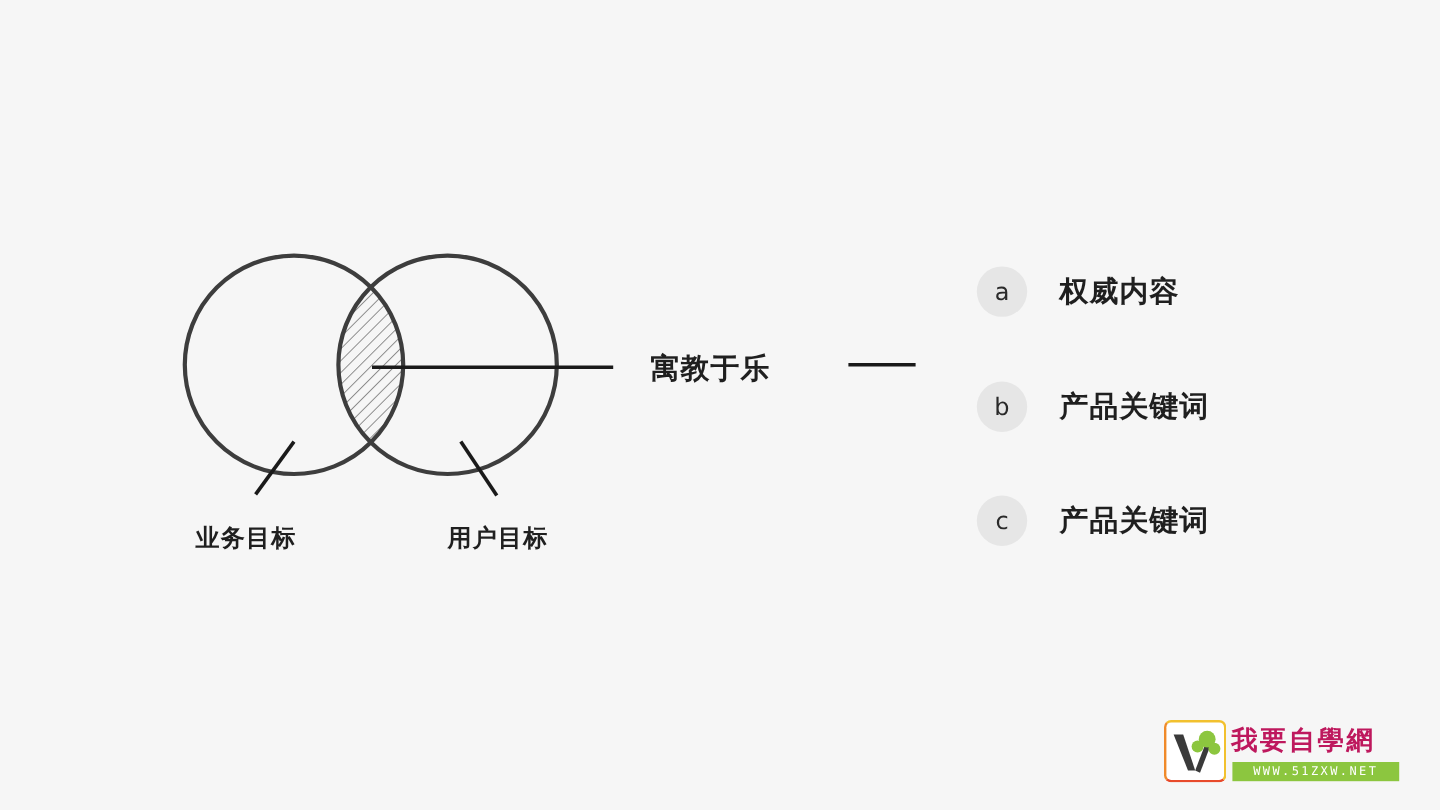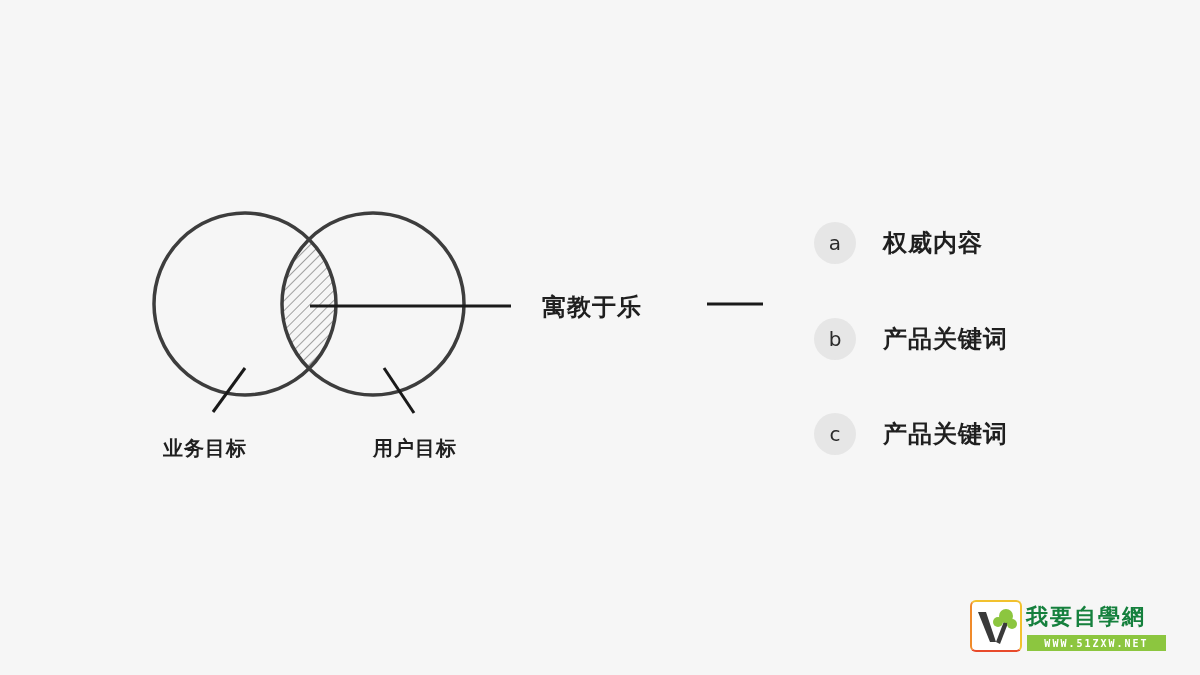--- a/index.html
+++ b/index.html
@@ -26,25 +26,25 @@
   .logo {
     position: absolute; left: 970px; top: 600px; width: 198px; height: 54px;
   }
   .logo-box {
     position: absolute; left: 0; top: 0; width: 52px; height: 52px;
     border: 2px solid #f2c12e; border-radius: 6px; background: #fff;
     box-sizing: border-box; border-bottom-color: #e84a2b; border-left-color: #f08a2a;
   }
   .logo-cn {
     position: absolute; left: 56px; top: 2px; font-size: 22px; font-weight: bold;
-    color: #15803d; letter-spacing: 2px;
+    color: #be185d; letter-spacing: 2px;
   }
   .logo-url {
     position: absolute; left: 57px; top: 35px; width: 139px; height: 16px;
-    background: #8cc63f; color: #fff; font-size: 10px; font-weight: bold;
+    background: #8cc63f; color: #fff; font-size: 10px; font-weight: normal;
     display: flex; align-items: center; justify-content: center; letter-spacing: 2px;
     font-family: "DejaVu Sans Mono", monospace;
   }
 </style>
 </head>
 <body>
 
 <svg id="diagram" width="1200" height="675">
   <defs>
     <pattern id="hatch" patternUnits="userSpaceOnUse" width="7" height="7" patternTransform="rotate(45)">

